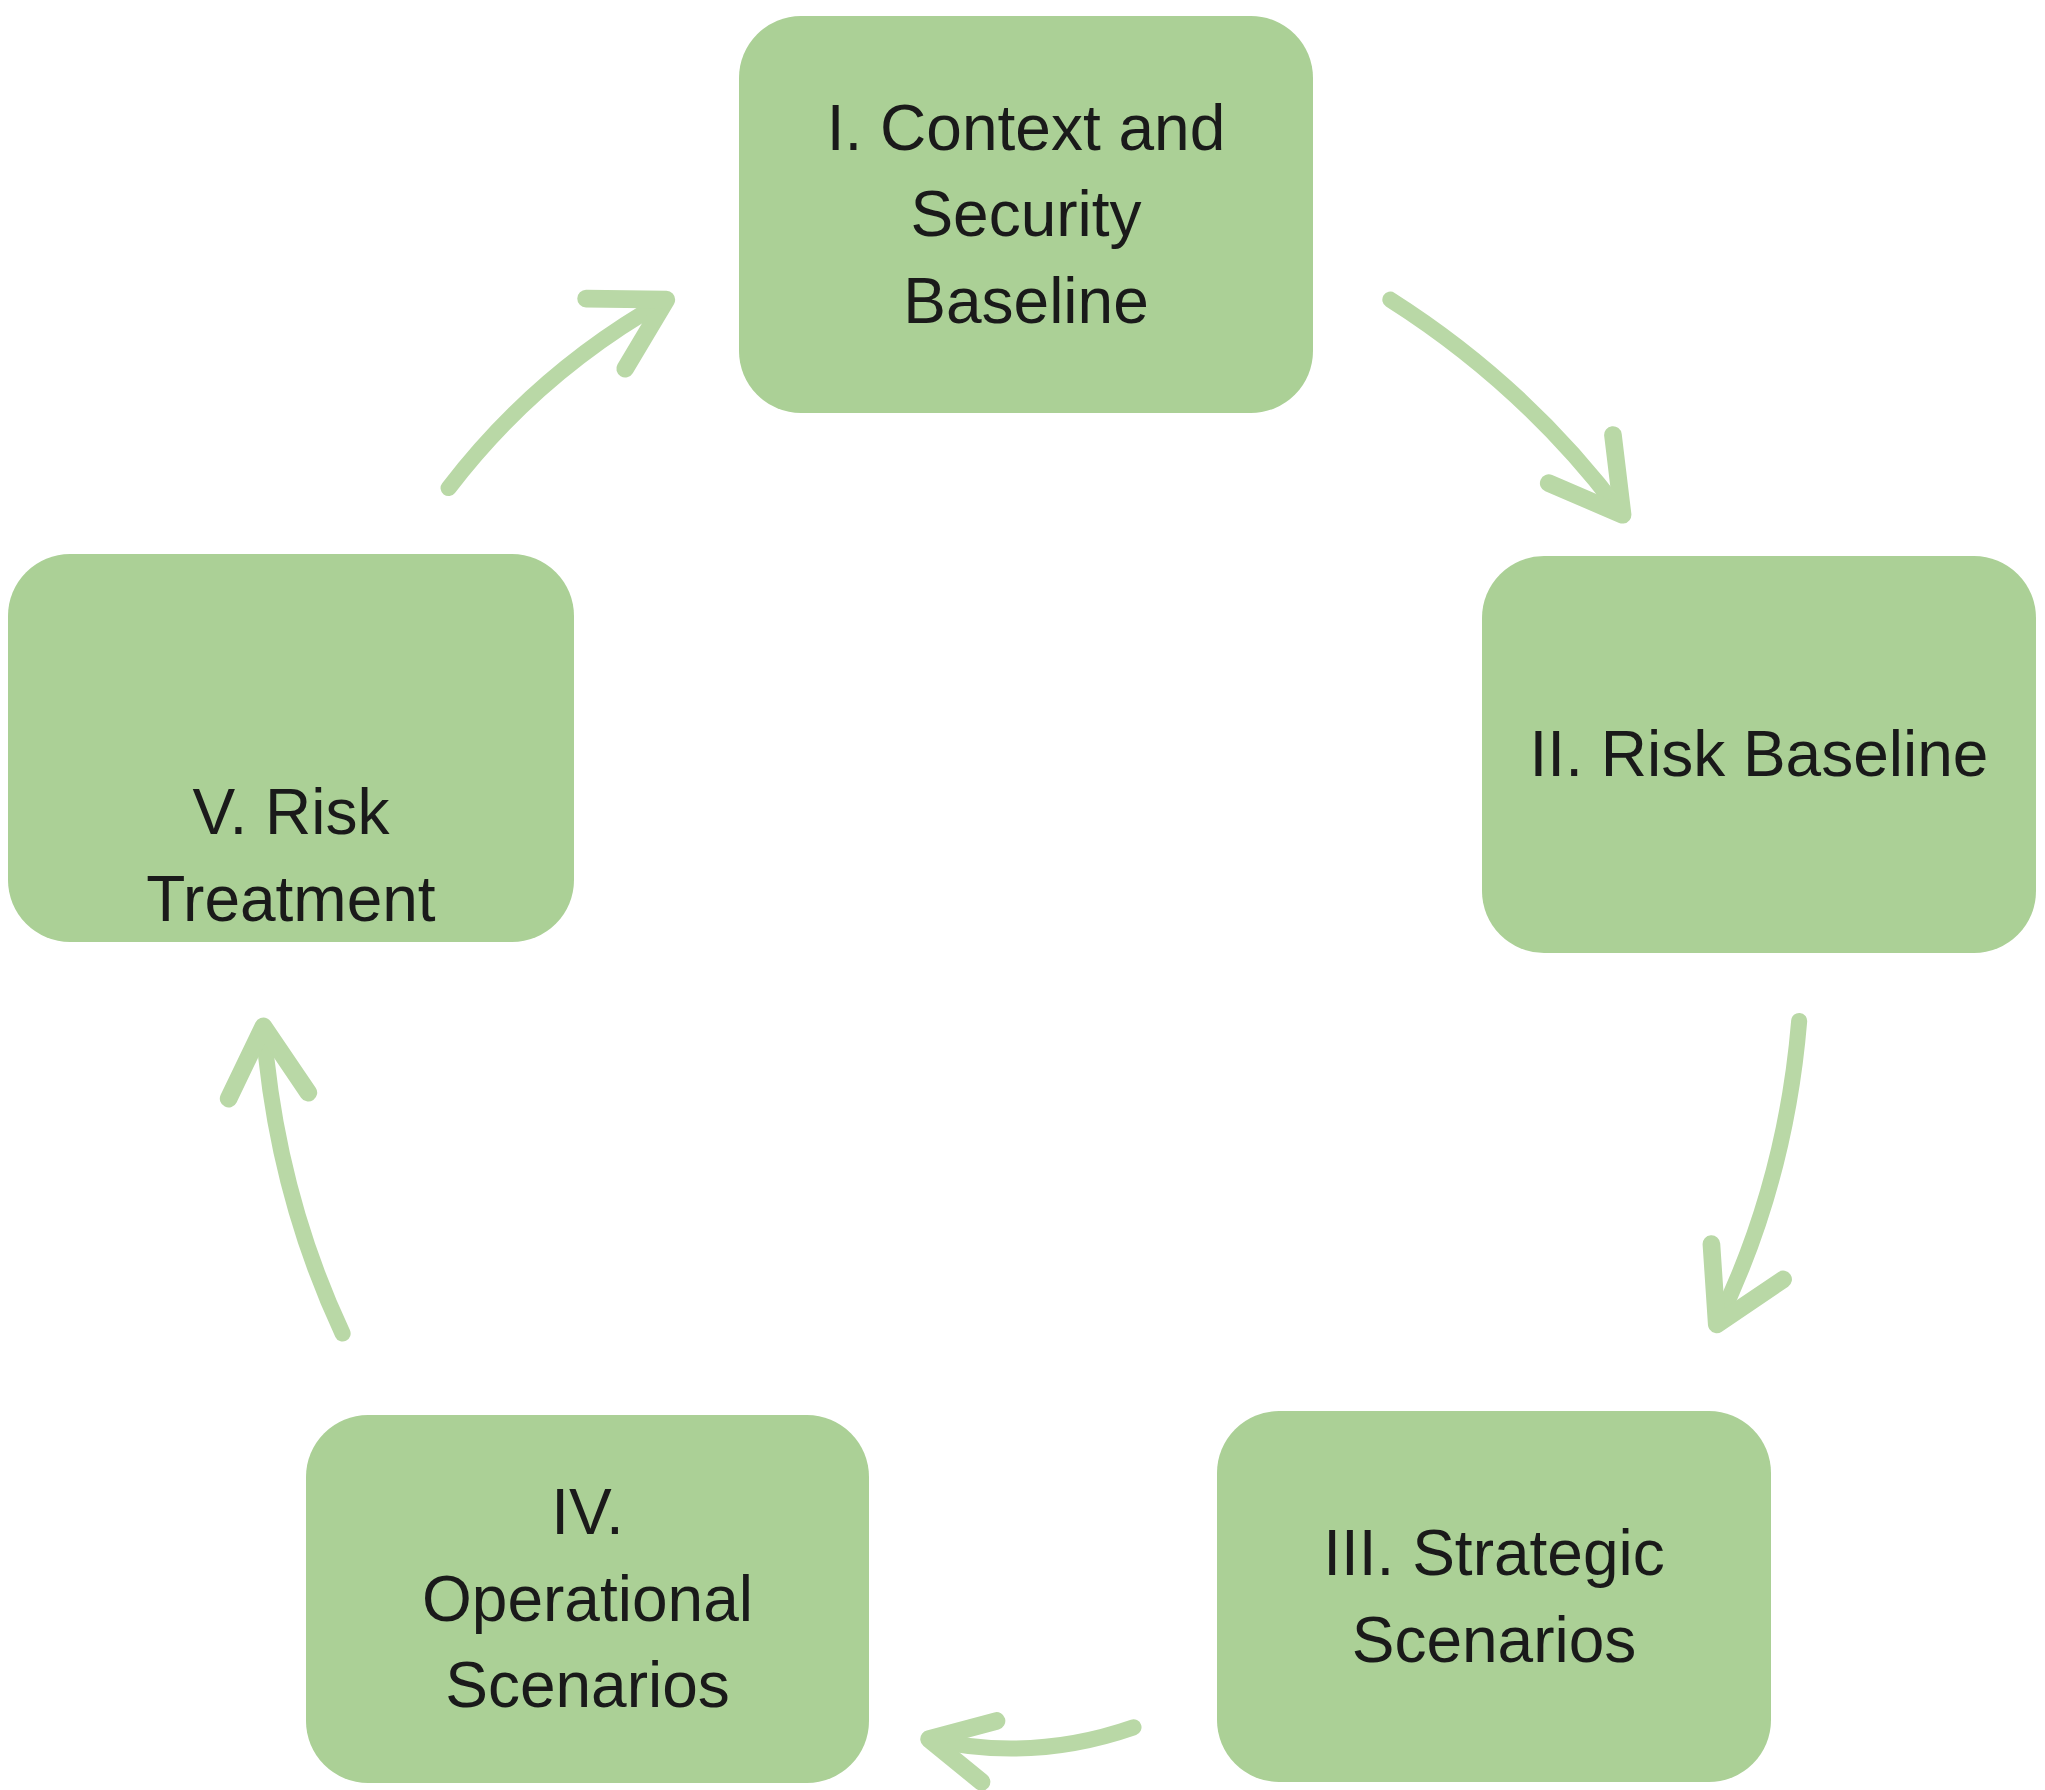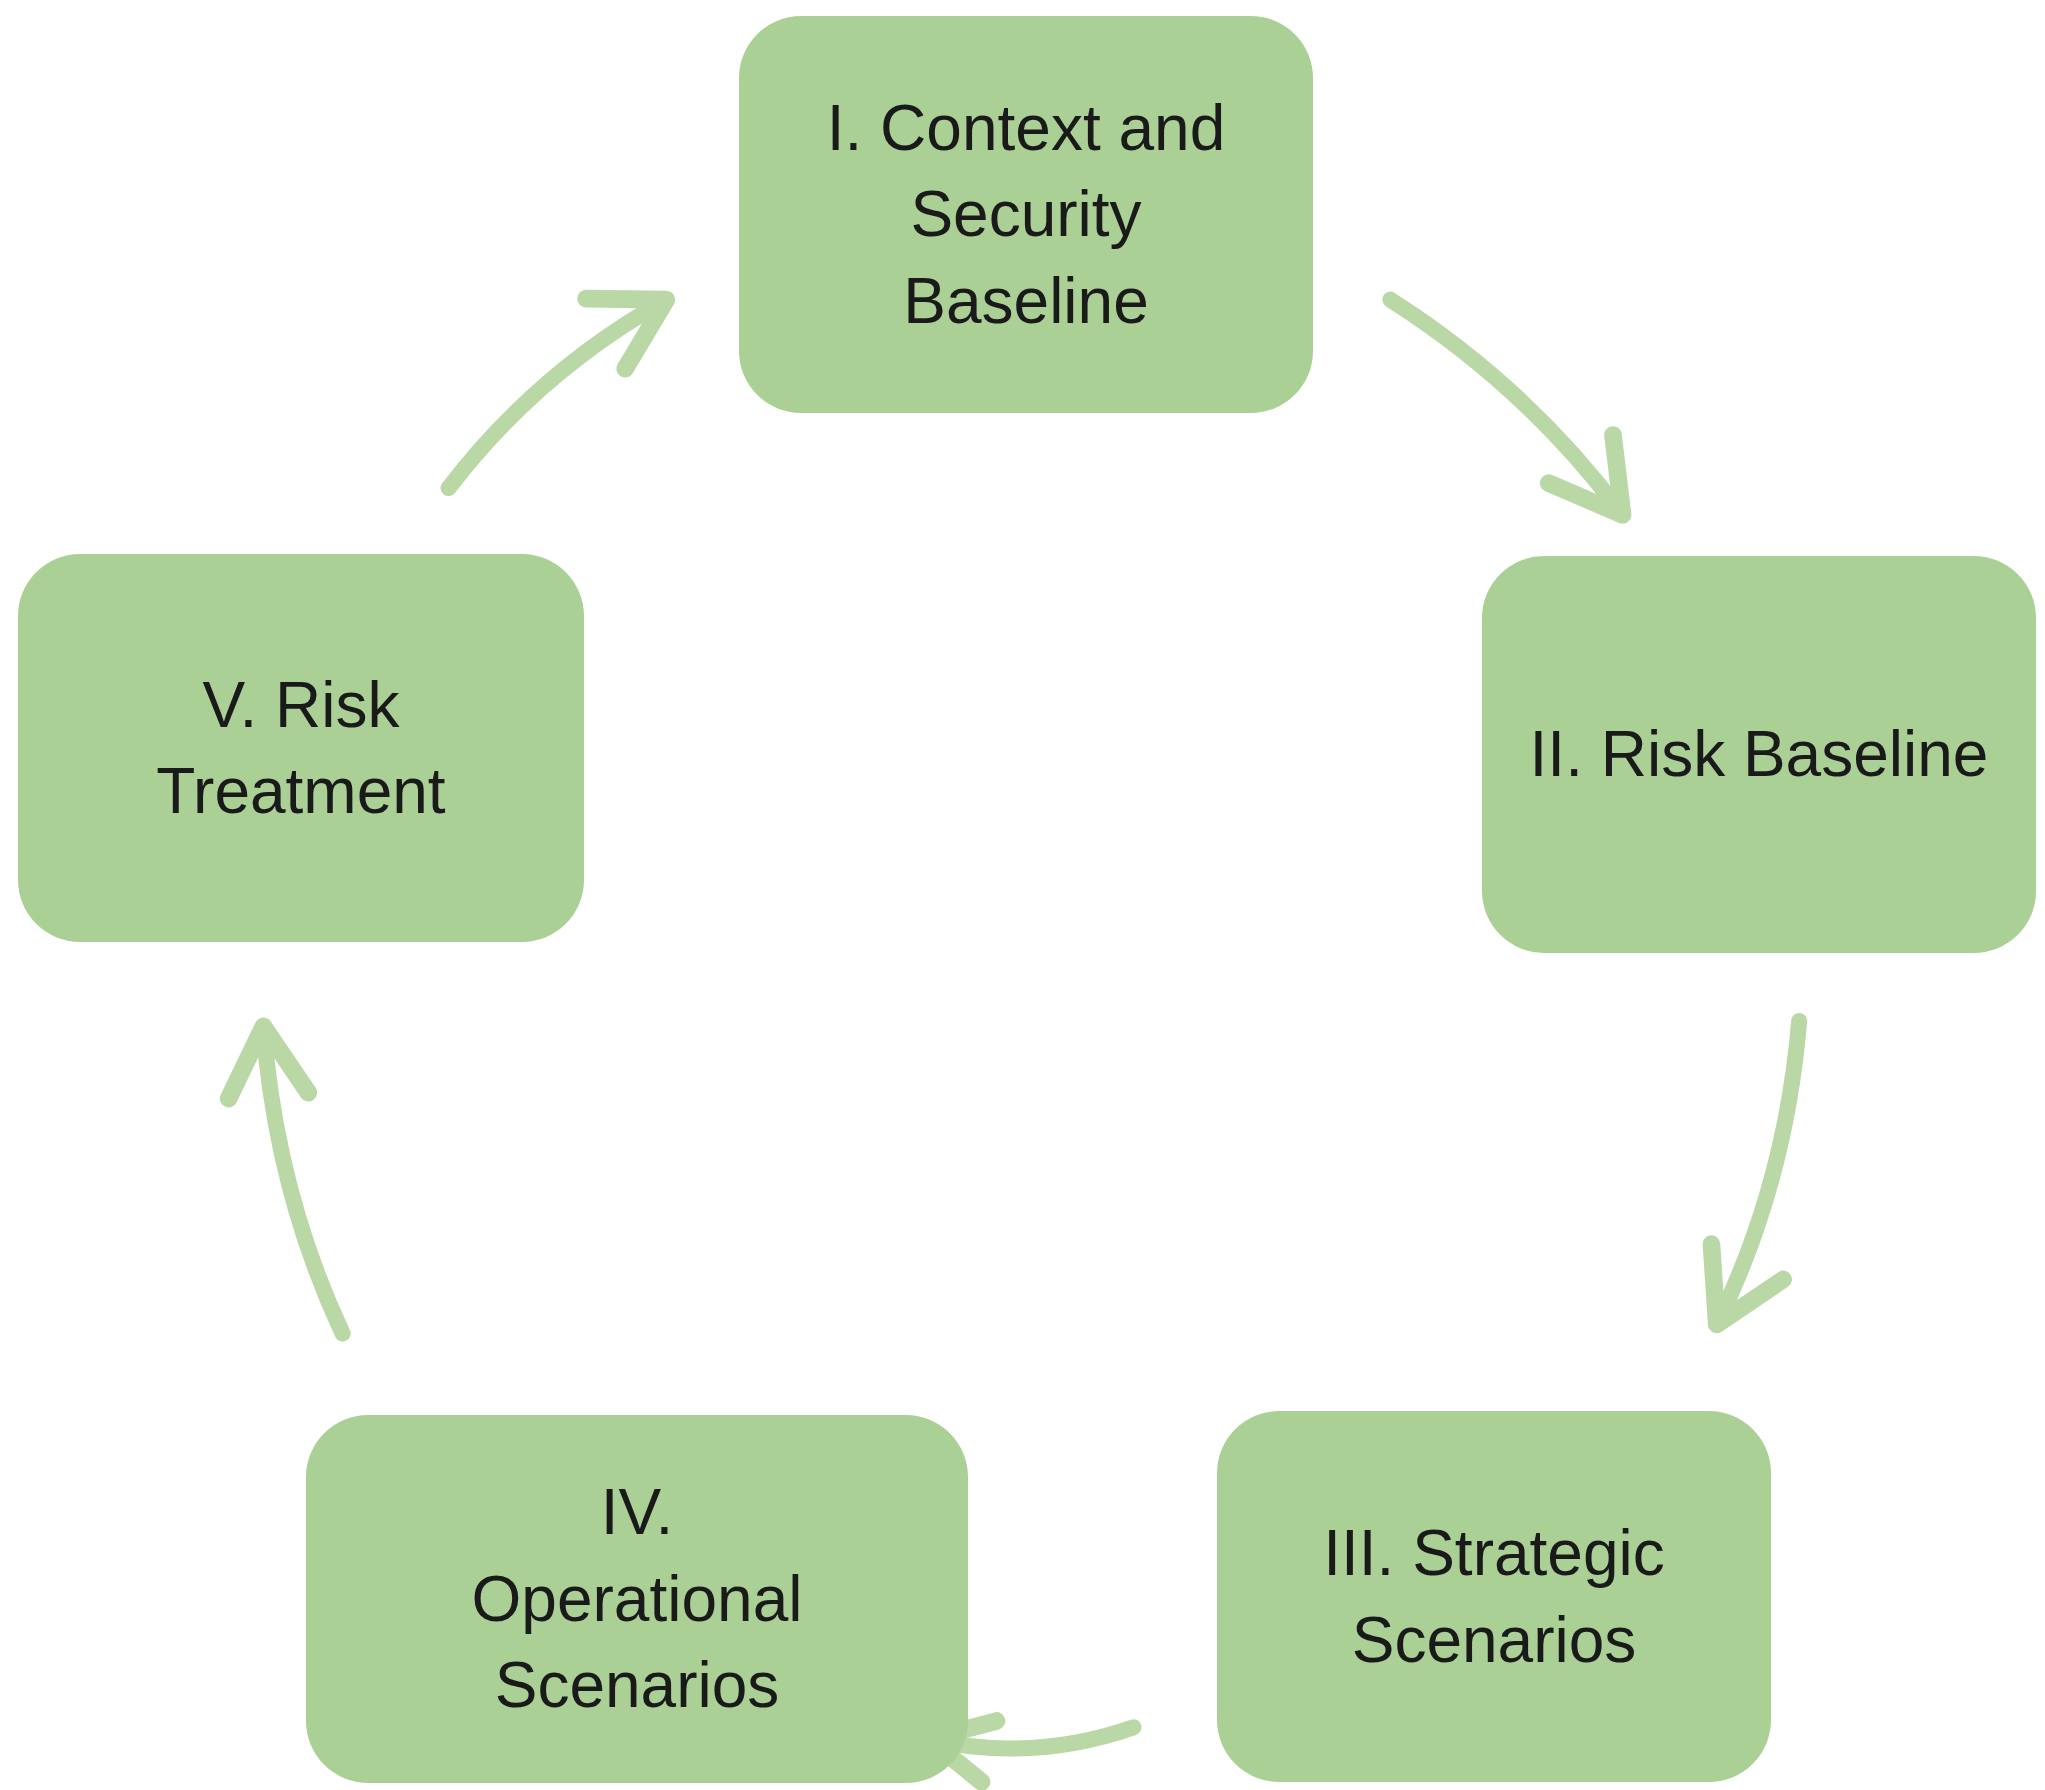--- a/index.html
+++ b/index.html
@@ -54,22 +54,22 @@
     font-weight: 400;
   }
   .node .label {
     white-space: pre-line;
     display: block;
     width: 100%;
   }
   .node-1 { left: 739px; top: 16px;   width: 574px; height: 397px; }
   .node-2 { left: 1482px; top: 556px; width: 554px; height: 397px; }
   .node-3 { left: 1217px; top: 1411px; width: 554px; height: 371px; }
-  .node-4 { left: 306px;  top: 1415px; width: 662px; height: 368px; }
-  .node-5 { left: 18px;   top: 554px; width: 566px; height: 388px; }
+  .node-4 { left: 306px;  top: 1415px; width: 563px; height: 368px; }
+  .node-5 { left: 8px;   top: 554px; width: 566px; height: 388px; align-items: flex-end; }
 </style>
 </head>
 <body>
 
 <div class="canvas">
 
   <svg class="arrows-layer" viewBox="0 0 3823 3347" xmlns="http://www.w3.org/2000/svg">
 
     <g>
       <path class="arrow-shaft" d="M 2598 560 Q 2853 722 3032 962"></path>

